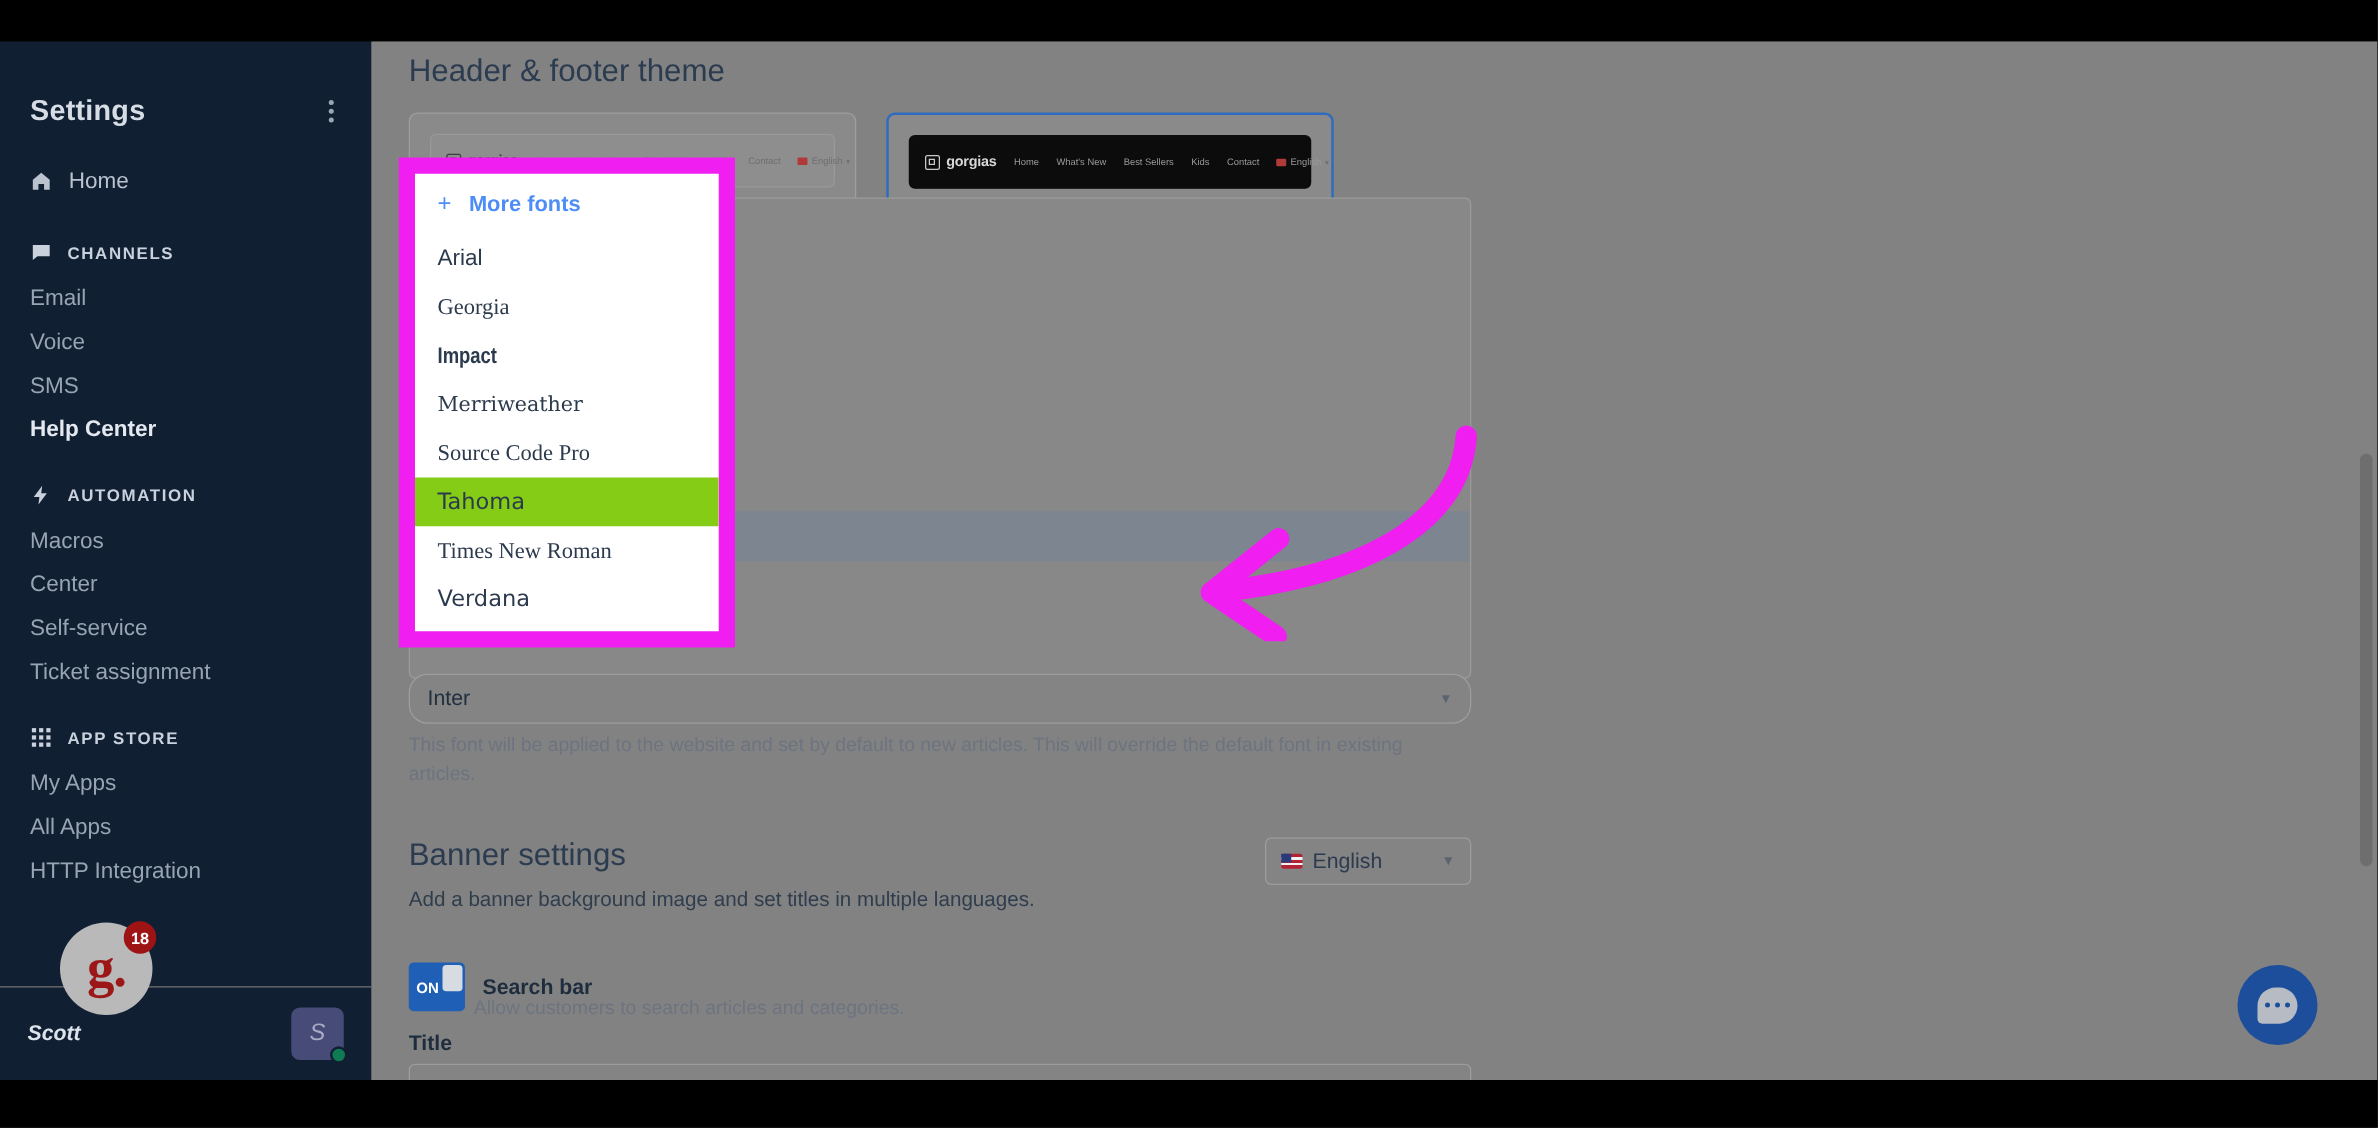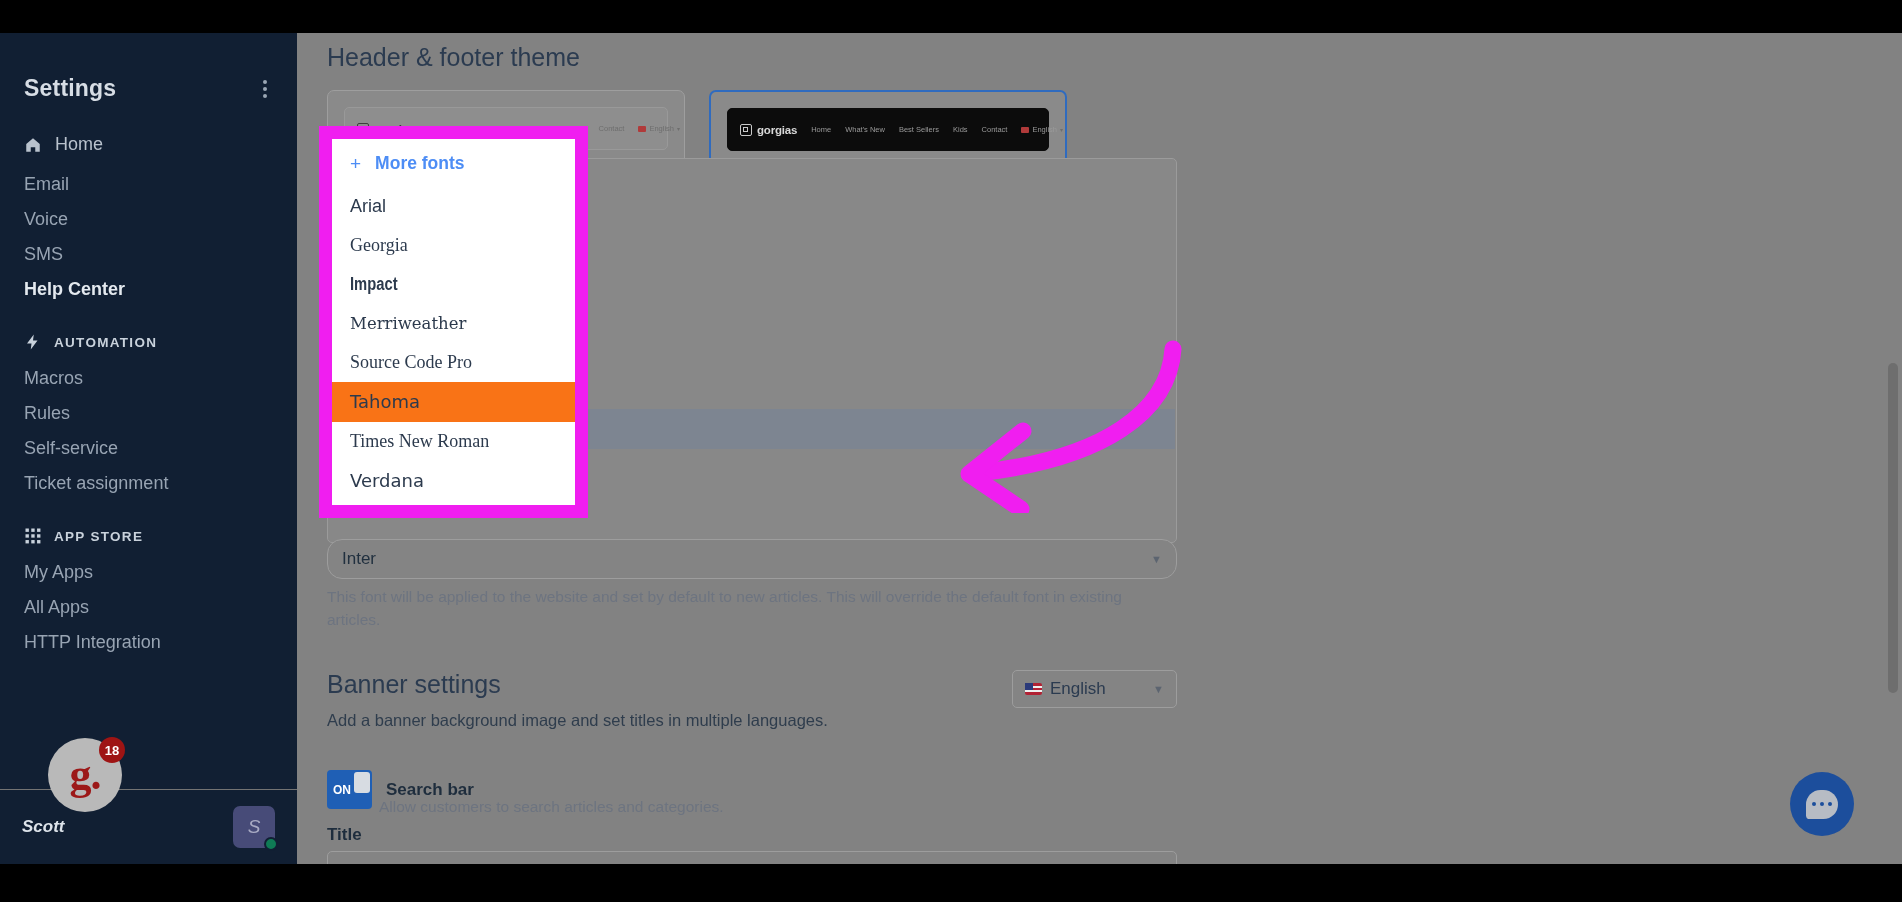--- a/index.html
+++ b/index.html
@@ -212,21 +212,21 @@
   .dd-more {
     display: flex; align-items: center; gap: 14px;
     padding: 14px 18px 13px 18px;
     font-size: 17.5px; font-weight: bold; color: #4d8df5; cursor: pointer;
   }
   .dd-plus { font-size: 19px; font-weight: normal; line-height: 1; }
   .dd-item {
     padding: 9px 18px; font-size: 18px; color: #2c3a4d; cursor: pointer;
     white-space: nowrap; overflow: hidden;
   }
-  .dd-item.hover { background: #f97316; }
+  .dd-item.hover { background: #84cc16; }
   .f-arial      { font-family: "Liberation Sans", sans-serif; }
   .f-georgia    { font-family: "Liberation Serif", serif; }
   .f-impact     { font-family: "Liberation Sans", sans-serif; font-weight: bold; font-stretch: condensed; transform: scaleX(.82); transform-origin: left center; display: inline-block; }
   .f-merri      { font-family: "DejaVu Serif", serif; font-size: 16.5px; }
   .f-source     { font-family: "Liberation Serif", serif; }
   .f-tahoma     { font-family: "DejaVu Sans", sans-serif; }
   .f-times      { font-family: "Liberation Serif", serif; }
   .f-verdana    { font-family: "DejaVu Sans", sans-serif; }
 
   
@@ -271,20 +271,26 @@
       </div>
     </div>
 
     <div class="sb-link home">
       <svg class="sb-ico" viewBox="0 0 24 24" fill="#b9c2cd">
         <path d="M12 3 3 10.5V21h6v-6h6v6h6V10.5z"></path>
       </svg>
       <span>Home</span>
     </div>
 
+    <div class="sb-section">
+      <svg class="sb-ico" viewBox="0 0 24 24" fill="#c9d2dc">
+        <path d="M3 4h18v12H8l-5 4z"></path>
+      </svg>
+      <span>CHANNELS</span>
+    </div>
     <div class="sb-link">
         <span>Email</span>
       </div>
     <div class="sb-link">
         <span>Voice</span>
       </div>
     <div class="sb-link">
         <span>SMS</span>
       </div>
     <div class="sb-link active">
@@ -294,21 +300,21 @@
     <div class="sb-section">
       <svg class="sb-ico" viewBox="0 0 24 24" fill="#c9d2dc">
         <path d="M13 2 4 14h6l-1 8 9-12h-6z"></path>
       </svg>
       <span>AUTOMATION</span>
     </div>
     <div class="sb-link">
         <span>Macros</span>
       </div>
     <div class="sb-link">
-        <span>Rules</span>
+        <span>Center</span>
       </div>
     <div class="sb-link">
         <span>Self-service</span>
       </div>
     <div class="sb-link">
         <span>Ticket assignment</span>
       </div>
 
     <div class="sb-section">
       <svg class="sb-ico" viewBox="0 0 24 24" fill="#c9d2dc">

